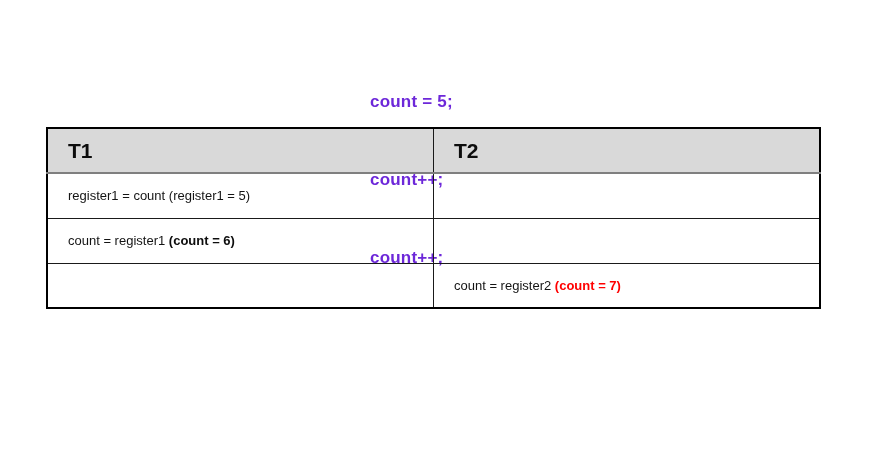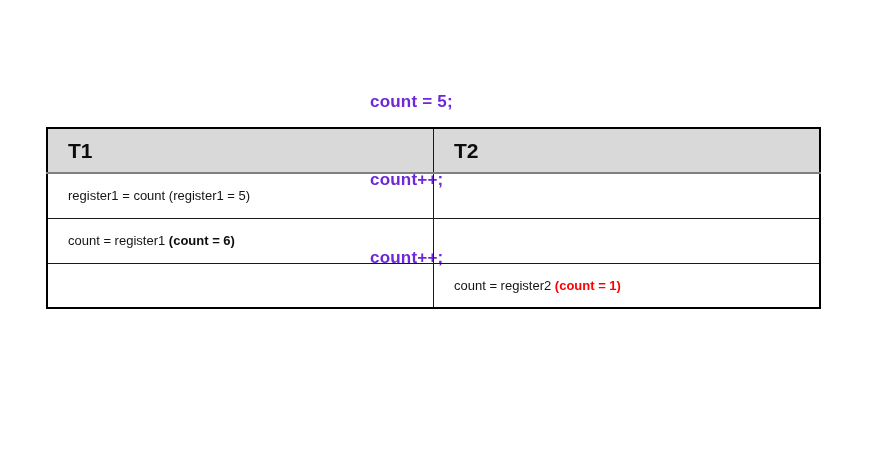--- a/index.html
+++ b/index.html
@@ -87,16 +87,16 @@
     <tr>
       <td><span>register1 = count (register1 = 5)</span></td>
       <td><span></span></td>
     </tr>
     <tr>
       <td><span>count = register1</span> <span class="em">(count = 6)</span></td>
       <td><span></span></td>
     </tr>
     <tr>
       <td><span></span></td>
-      <td><span>count = register2</span> <span class="em-red">(count = 1)</span></td>
+      <td><span>count = register2</span> <span class="em-red">(count = 7)</span></td>
     </tr>
   </tbody>
 </table>
 
 </body></html>

